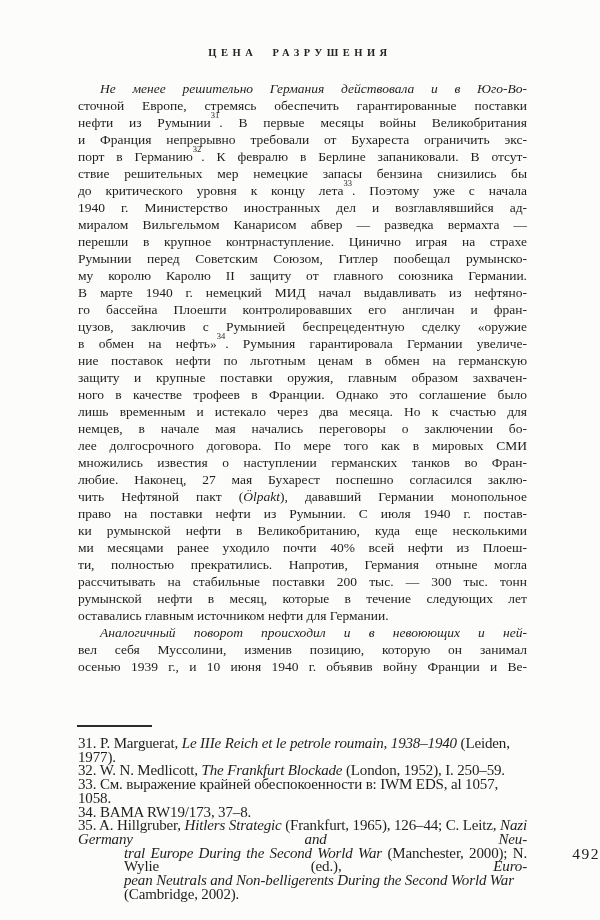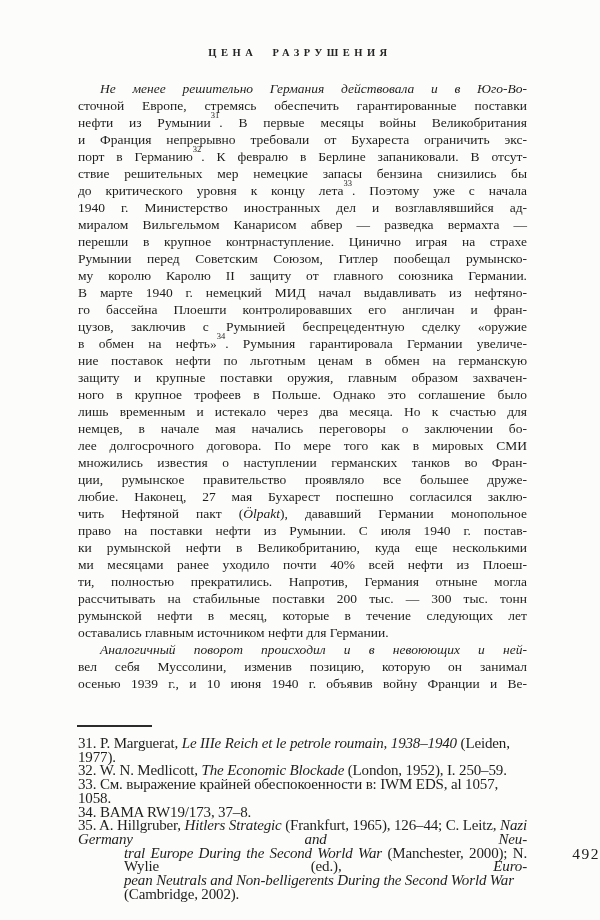--- a/index.html
+++ b/index.html
@@ -58,26 +58,25 @@
         <div class="line jl">миралом Вильгельмом Канарисом абвер — разведка вермахта —</div>
         <div class="line jl">перешли в крупное контрнаступление. Цинично играя на страхе</div>
         <div class="line jl">Румынии перед Советским Союзом, Гитлер пообещал румынско-</div>
         <div class="line jl">му королю Каролю II защиту от главного союзника Германии.</div>
         <div class="line jl">В марте 1940 г. немецкий МИД начал выдавливать из нефтяно-</div>
         <div class="line jl">го бассейна Плоешти контролировавших его англичан и фран-</div>
         <div class="line jl">цузов, заключив с Румынией беспрецедентную сделку «оружие</div>
         <div class="line jl">в обмен на нефть»<sup>34</sup>. Румыния гарантировала Германии увеличе-</div>
         <div class="line jl">ние поставок нефти по льготным ценам в обмен на германскую</div>
         <div class="line jl">защиту и крупные поставки оружия, главным образом захвачен-</div>
-        <div class="line jl">ного в крупное трофеев в Польше. Однако это соглашение было</div>
+        <div class="line jl">ного в качестве трофеев в Франции. Однако это соглашение было</div>
         <div class="line jl">лишь временным и истекало через два месяца. Но к счастью для</div>
         <div class="line jl">немцев, в начале мая начались переговоры о заключении бо-</div>
         <div class="line jl">лее долгосрочного договора. По мере того как в мировых СМИ</div>
         <div class="line jl">множились известия о наступлении германских танков во Фран-</div>
-        <div class="line jl">ции, румынское правительство проявляло все большее друже-</div>
         <div class="line jl">любие. Наконец, 27 мая Бухарест поспешно согласился заклю-</div>
         <div class="line jl">чить Нефтяной пакт (<i>Ölpakt</i>), дававший Германии монопольное</div>
         <div class="line jl">право на поставки нефти из Румынии. С июля 1940 г. постав-</div>
         <div class="line jl">ки румынской нефти в Великобританию, куда еще несколькими</div>
         <div class="line jl">ми месяцами ранее уходило почти 40% всей нефти из Плоеш-</div>
         <div class="line jl">ти, полностью прекратились. Напротив, Германия отныне могла</div>
         <div class="line jl">рассчитывать на стабильные поставки 200 тыс. — 300 тыс. тонн</div>
         <div class="line jl">румынской нефти в месяц, которые в течение следующих лет</div>
         <div class="line">оставались главным источником нефти для Германии.</div>
       </div>
@@ -86,21 +85,21 @@
         <div class="line jl">вел себя Муссолини, изменив позицию, которую он занимал</div>
         <div class="line jl">осенью 1939 г., и 10 июня 1940 г. объявив войну Франции и Ве-</div>
       </div>
     </div>
   <div id="fn-rule"></div>
   <div id="footnotes">
       <div>
         <div class="fn-line">31. P. Marguerat, <i>Le IIIe Reich et le petrole roumain, 1938–1940</i> (Leiden, 1977).</div>
       </div>
       <div>
-        <div class="fn-line">32. W. N. Medlicott, <i>The Economic Blockade</i> (London, 1952), I. 250–59.</div>
+        <div class="fn-line">32. W. N. Medlicott, <i>The Frankfurt Blockade</i> (London, 1952), I. 250–59.</div>
       </div>
       <div>
         <div class="fn-line">33. См. выражение крайней обеспокоенности в: IWM EDS, al 1057, 1058.</div>
       </div>
       <div>
         <div class="fn-line">34. BAMA RW19/173, 37–8.</div>
       </div>
       <div>
         <div class="fn-line jl">35. A. Hillgruber, <i>Hitlers Strategic</i> (Frankfurt, 1965), 126–44; C. Leitz, <i>Nazi Germany and Neu-</i></div>
         <div class="fn-line fn-indent jl"><i>tral Europe During the Second World War</i> (Manchester, 2000); N. Wylie (ed.), <i>Euro-</i></div>

